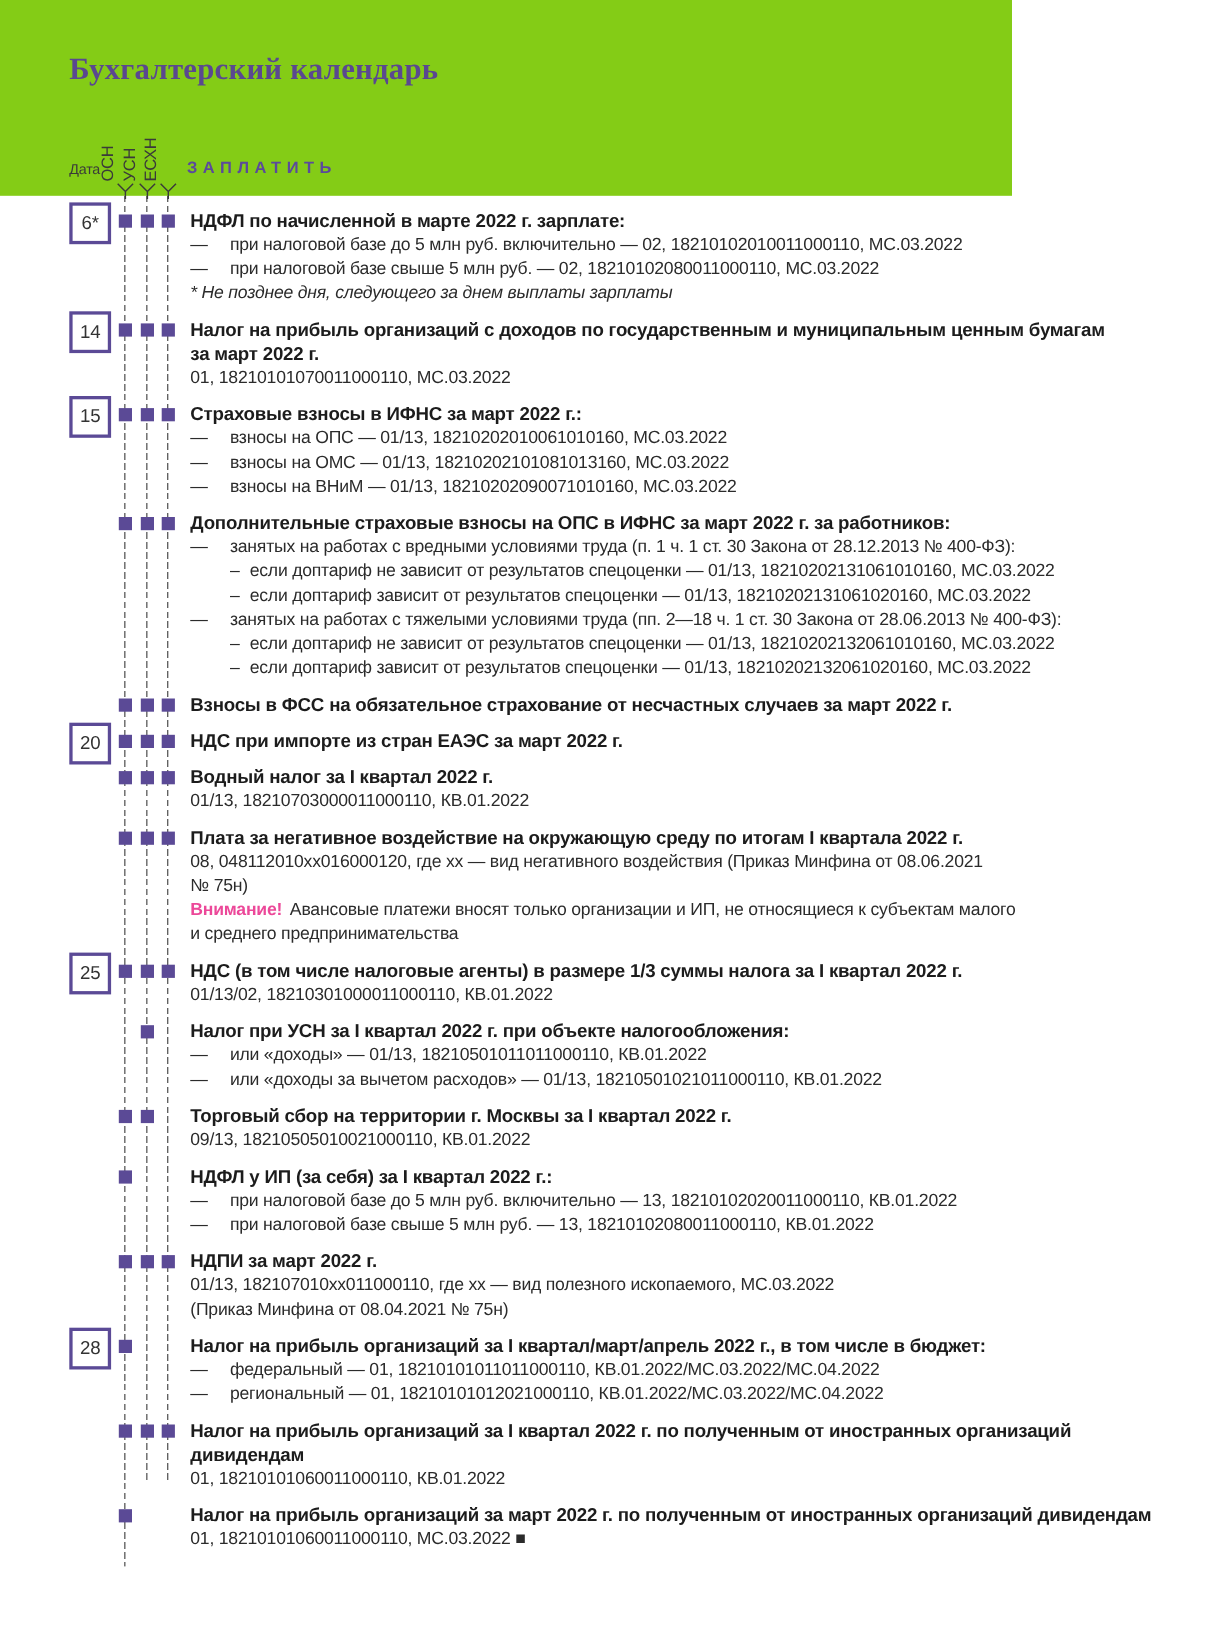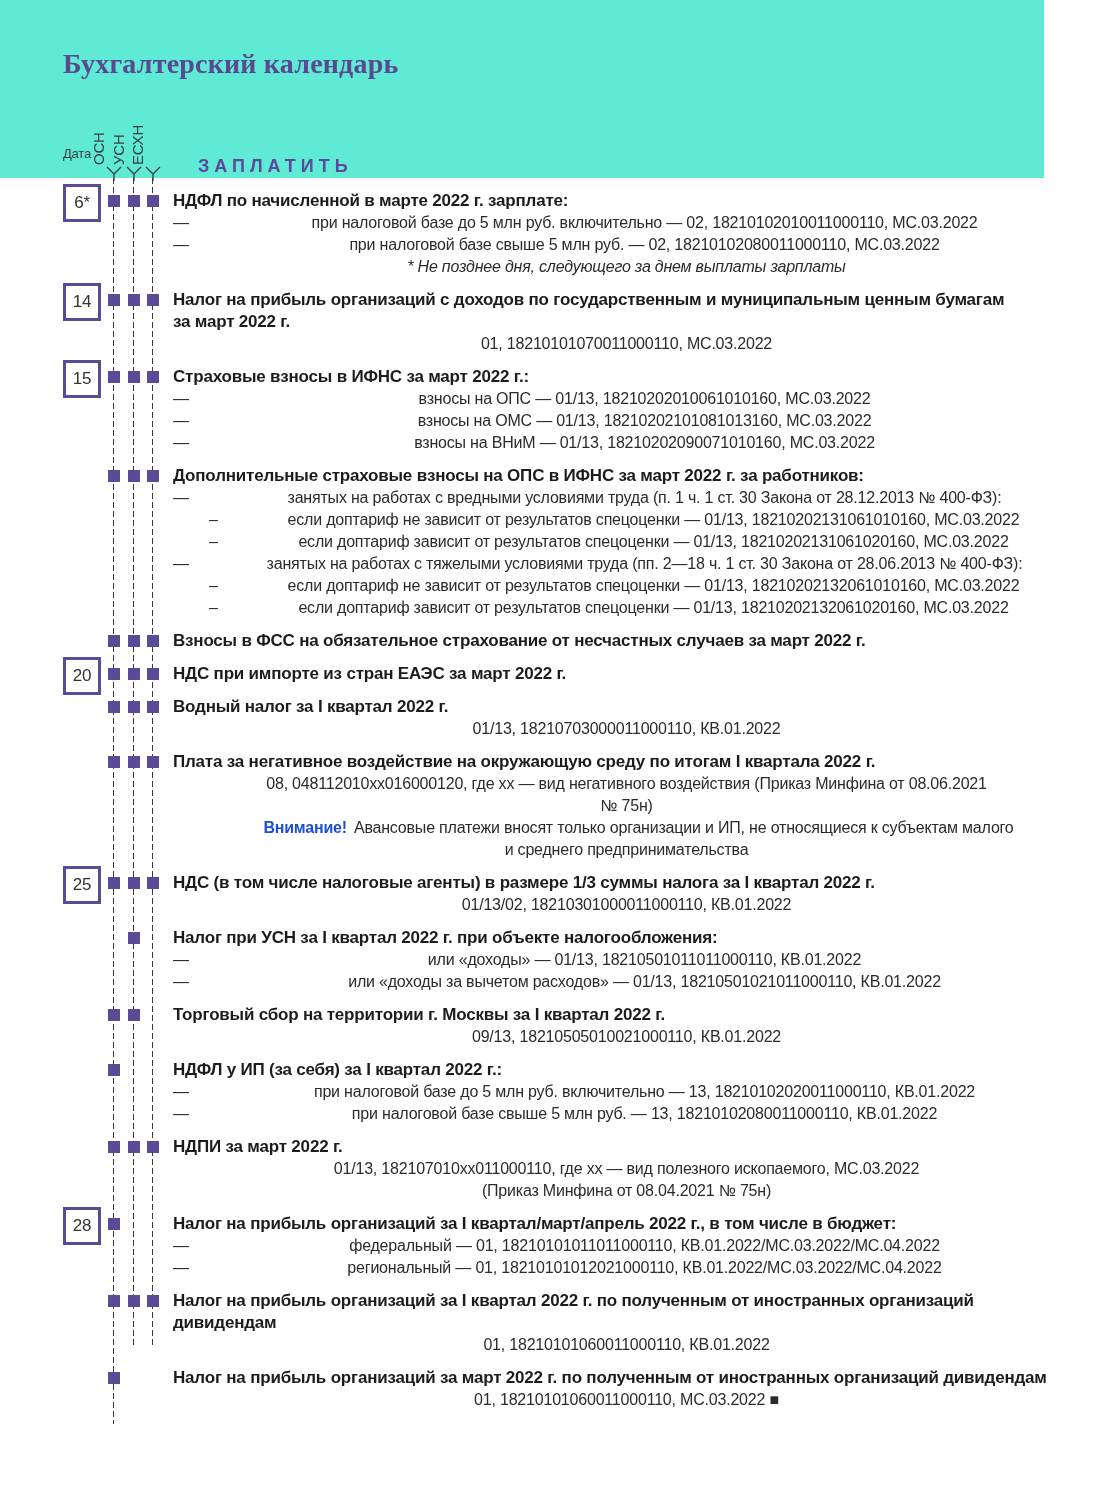--- a/index.html
+++ b/index.html
@@ -1,45 +1,45 @@
 <!DOCTYPE html>
 <html lang="ru"><head>
 <meta charset="utf-8">
 <style>
   html,body{margin:0;padding:0;background:#ffffff;}
   body{font-family:"Liberation Sans","DejaVu Sans",sans-serif;color:#222;letter-spacing:-0.2px;}
   .page{position:relative;width:1104px;height:1500px;margin:0 auto;background:#ffffff;overflow:hidden;}
 
   
-  .band{position:absolute;left:0;top:0;width:1044px;height:178px;background:#5eead4;}
+  .band{position:absolute;left:0;top:0;width:920px;height:178px;background:#84cc16;}
   .page-title{position:absolute;left:63px;top:48px;font-family:"Liberation Serif","DejaVu Serif",serif;
               font-weight:700;font-size:28px;color:#5a4890;letter-spacing:0.2px;}
   .date-label{position:absolute;left:63px;top:146px;font-size:13px;color:#3a3a3a;}
-  .section-title{position:absolute;left:170px;top:156px;font-size:18px;font-weight:700;color:#5b4a9b;letter-spacing:5px;margin-left:28px;}
+  .section-title{position:absolute;left:170px;top:144px;font-size:15px;font-weight:700;color:#5b4a9b;letter-spacing:5px;}
   .col-label{position:absolute;font-size:15px;color:#3a3a3a;line-height:15px;white-space:nowrap;
              transform:rotate(-90deg);transform-origin:0 100%;}
   .fork{position:absolute;z-index:3;}
 
   
   .rows{position:absolute;left:0;top:178px;width:1104px;padding-top:12px;box-sizing:border-box;}
   .colline{position:absolute;top:0;width:1px;z-index:1;
            background:repeating-linear-gradient(to bottom,#3a3a3a 0 6px,transparent 6px 9px);}
   .row{position:relative;margin-bottom:11px;z-index:2;}
   .datebox{position:absolute;left:63px;top:-6px;width:32px;height:32px;border:3px solid #5b4a96;
            background:#fff;color:#333;font-size:17px;line-height:32px;text-align:center;}
   .square{position:absolute;top:5px;width:12px;height:12px;background:#5b4a96;z-index:2;}
   .content{margin-left:173px;margin-right:24px;}
   .row-title{font-weight:700;font-size:17px;line-height:22px;color:#1c1c1c;white-space:pre-line;}
   .ln{display:flex;font-size:16px;line-height:22px;color:#2b2b2b;}
   .ln .pre{flex:0 0 36px;}
   .ln.sub{margin-left:36px;}
   .ln.sub .pre{flex:0 0 18px;}
-  .ln .txt{flex:1 1 auto;white-space:pre-line;text-align:center;}
+  .ln .txt{flex:1 1 auto;white-space:pre-line;}
   .ln.note .txt{font-style:italic;color:#2b2b2b;}
-  .attn-label{font-weight:700;color:#1d4ed8;margin-right:7px;margin-left:24px;}
+  .attn-label{font-weight:700;color:#ec4899;margin-right:7px;}
 </style>
 </head>
 <body>
 
 <div class="page">
   <div class="band">
     <div class="page-title">Бухгалтерский календарь</div>
     <div class="date-label">Дата</div>
     <div class="section-title">ЗАПЛАТИТЬ</div>
   </div>

